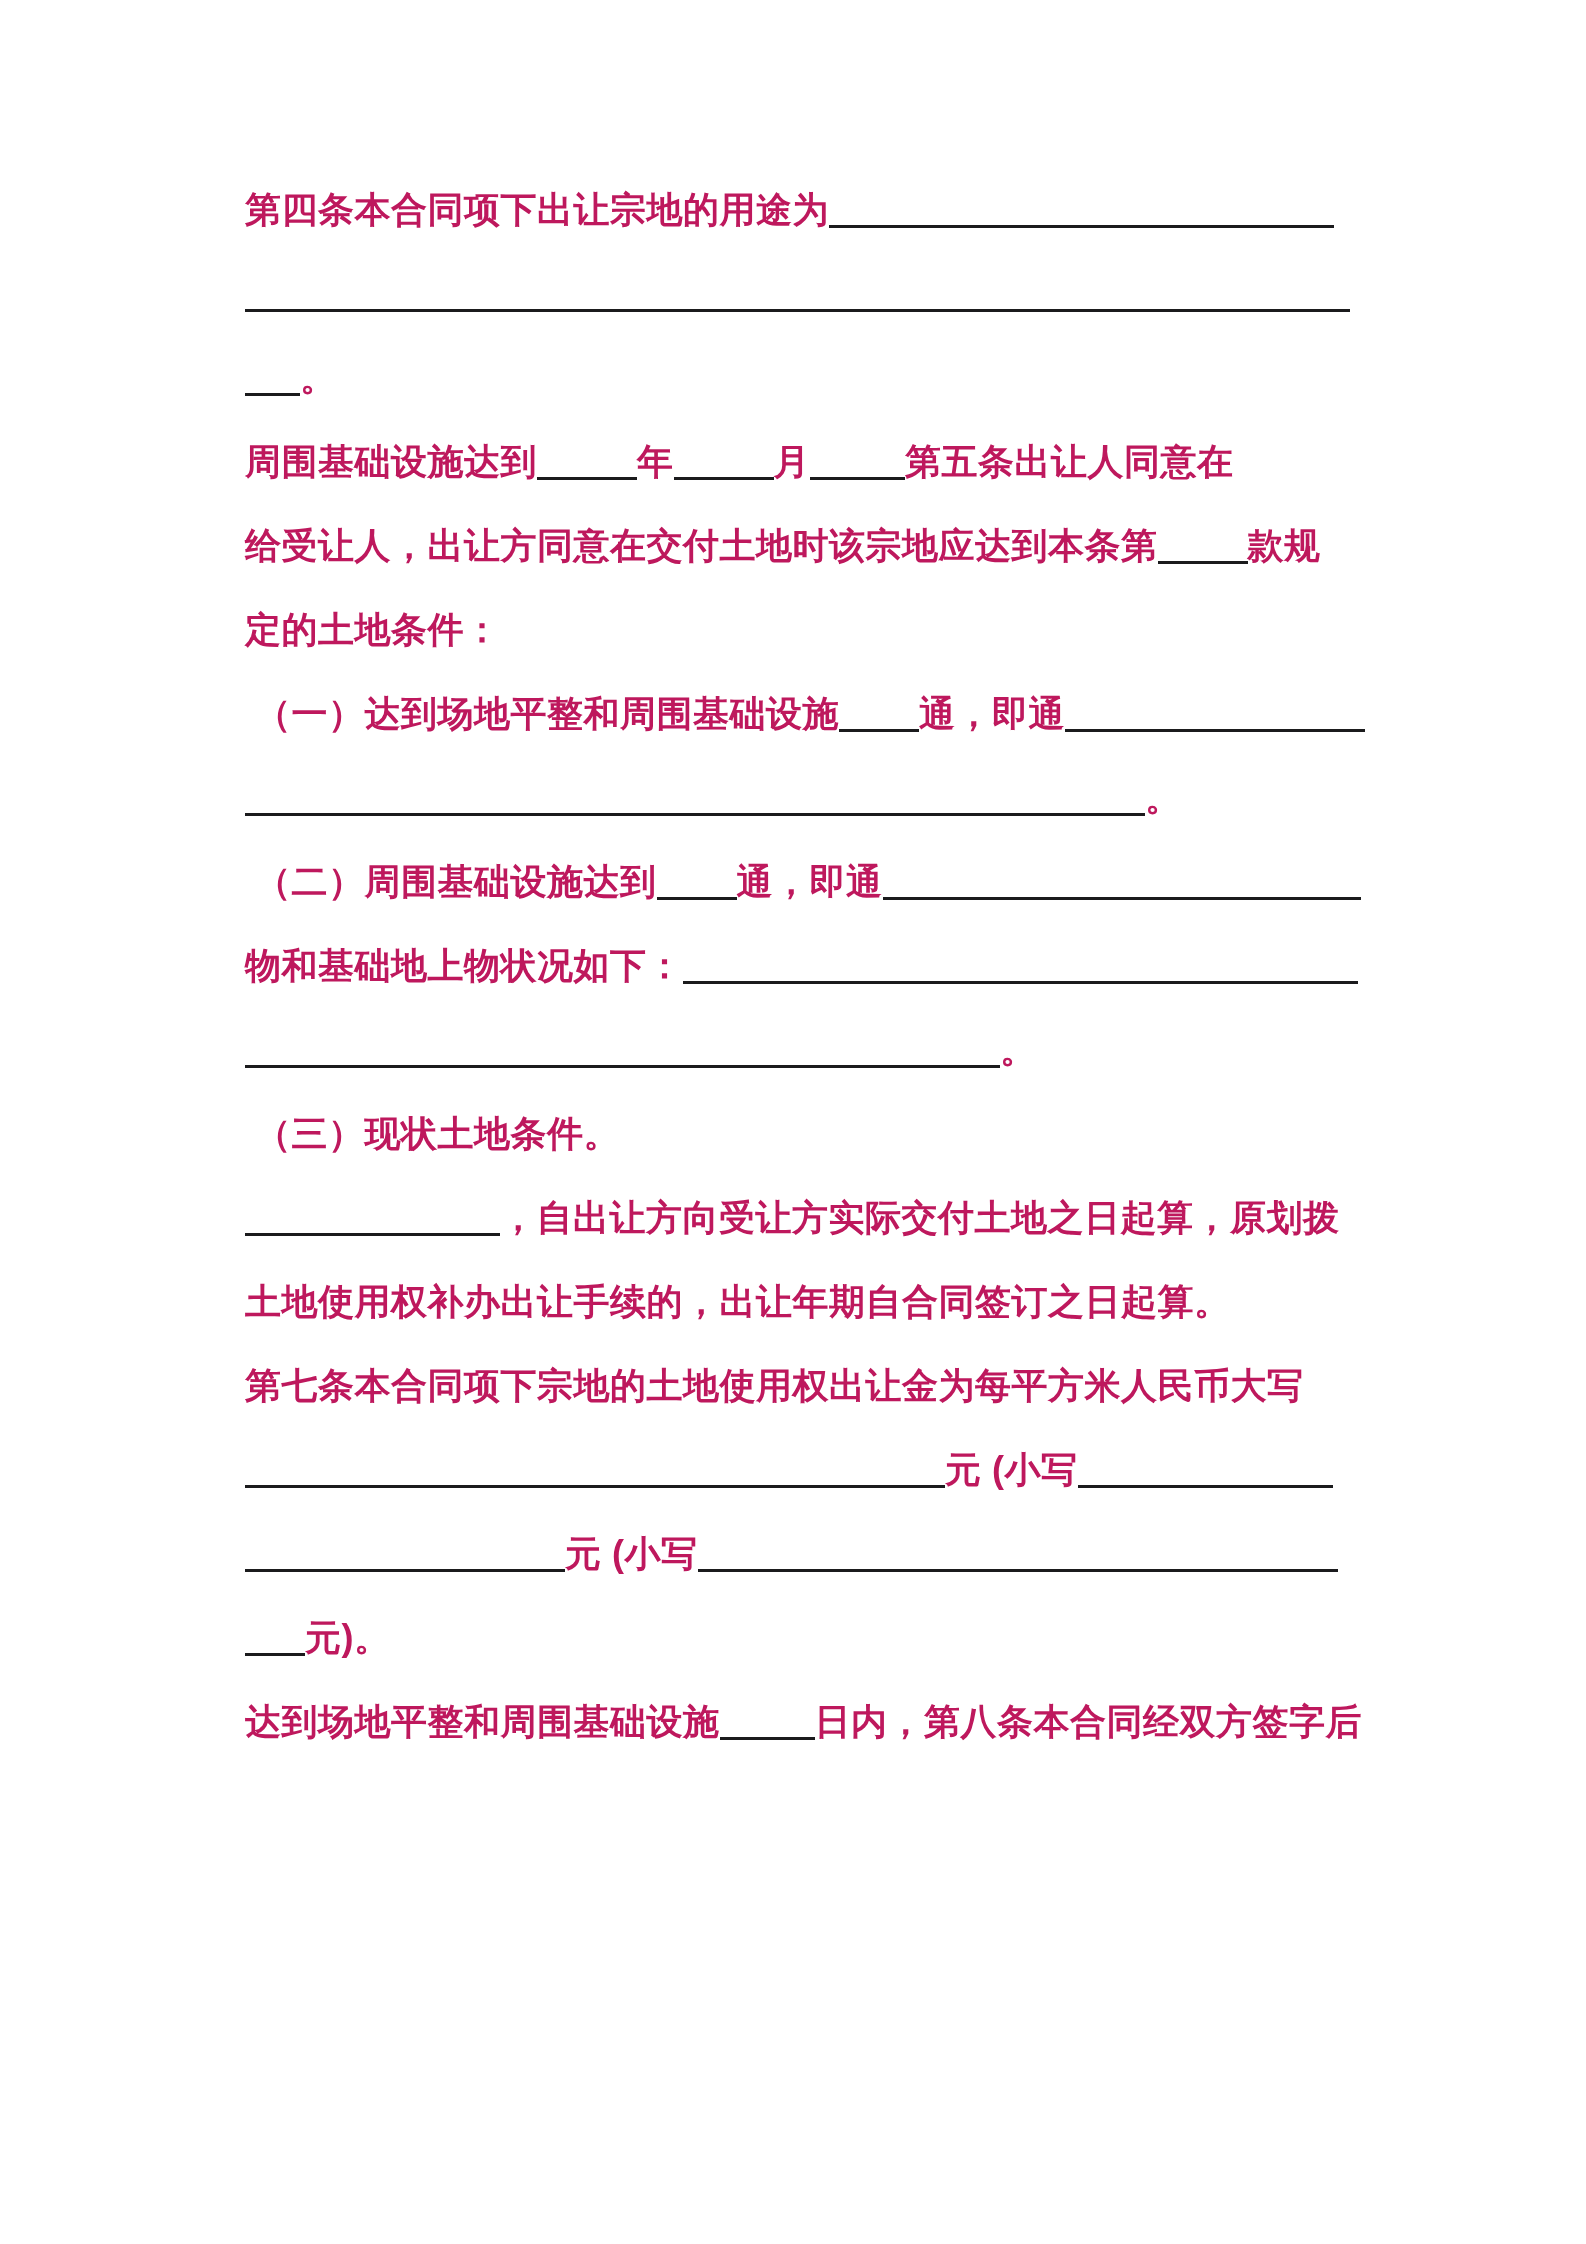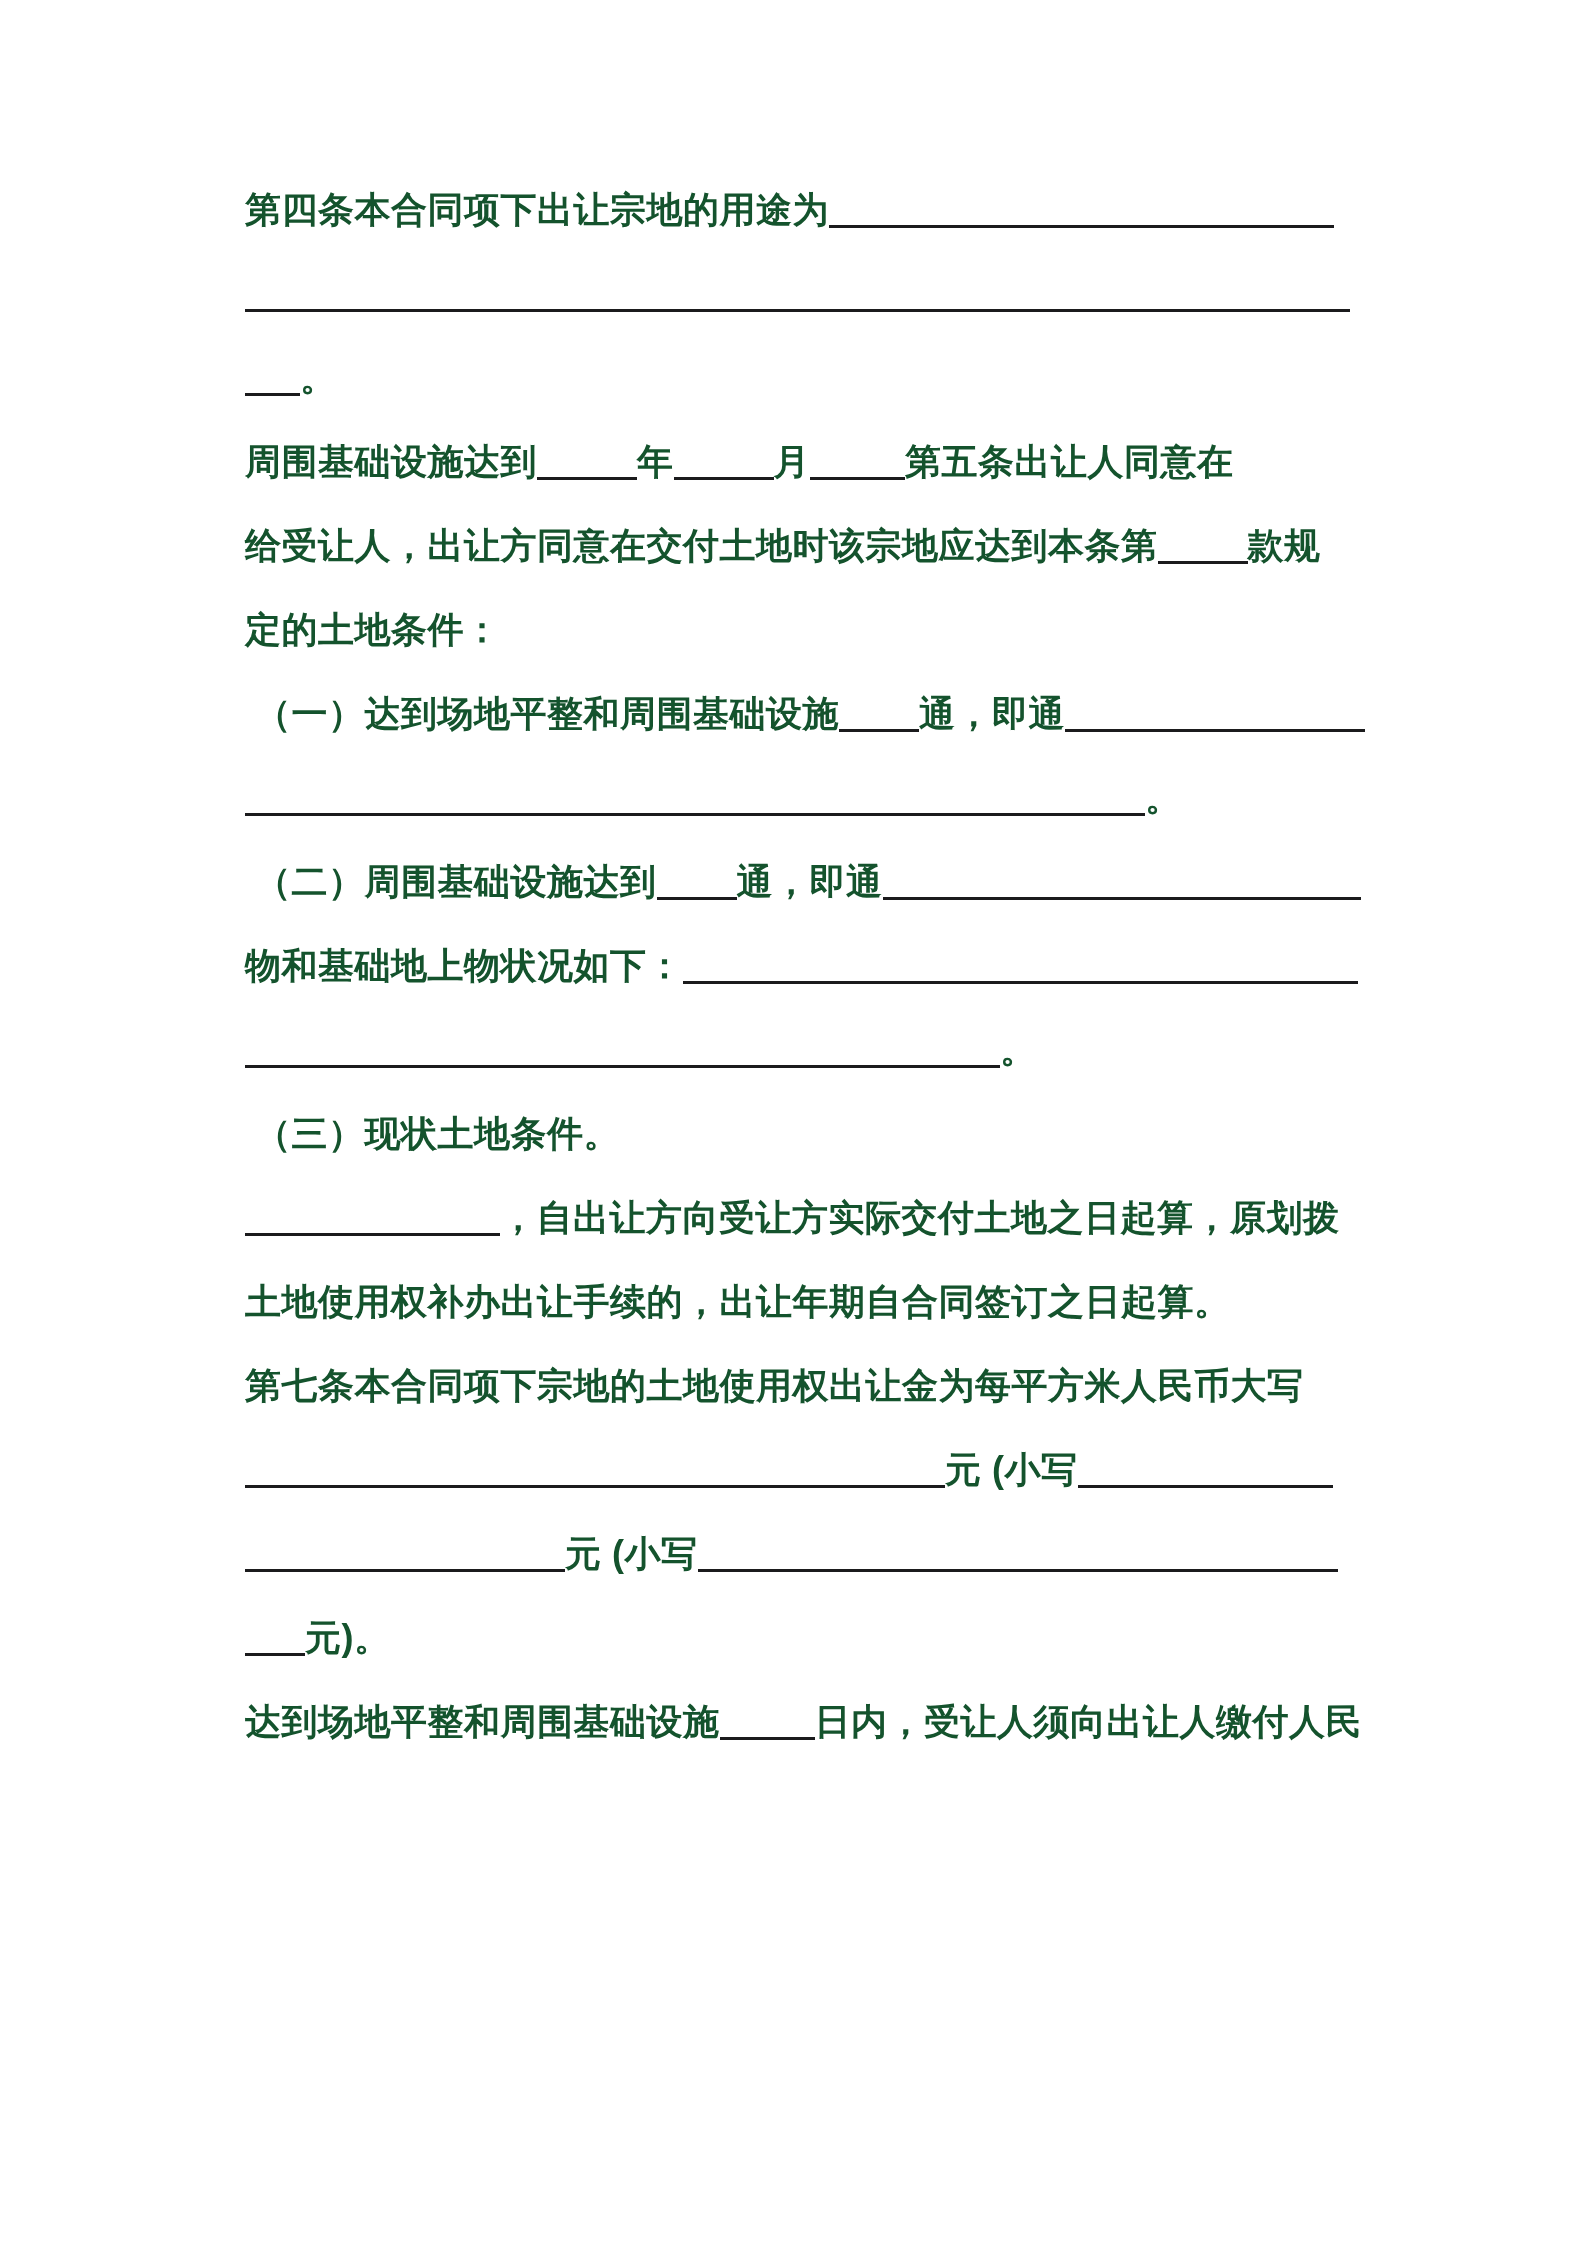--- a/index.html
+++ b/index.html
@@ -19,21 +19,21 @@
     position: absolute;
     left: 245px;
     top: 168px;
     width: 1115px;
   }
   .line {
     height: 84px;
     line-height: 84px;
     font-size: 36px;
     font-weight: 700;
-    color: #14532d;
+    color: #be185d;
     white-space: nowrap;
     letter-spacing: 0.5px;
   }
   .line.indent {
     padding-left: 10px;
   }
   .txt {
     display: inline;
   }
   .blank {
@@ -59,15 +59,15 @@
       <div class="line indent"><span class="txt">（二）周围基础设施达到</span><span class="blank" style="width: 80px;"></span><span class="txt">通，即通</span><span class="blank" style="width: 478px;"></span></div>
       <div class="line"><span class="txt">物和基础地上物状况如下：</span><span class="blank" style="width: 675px;"></span></div>
       <div class="line"><span class="blank" style="width: 755px;"></span><span class="txt">。</span></div>
       <div class="line indent"><span class="txt">（三）现状土地条件。</span></div>
       <div class="line"><span class="blank" style="width: 255px;"></span><span class="txt">，自出让方向受让方实际交付土地之日起算，原划拨</span></div>
       <div class="line"><span class="txt">土地使用权补办出让手续的，出让年期自合同签订之日起算。</span></div>
       <div class="line"><span class="txt">第七条本合同项下宗地的土地使用权出让金为每平方米人民币大写</span></div>
       <div class="line"><span class="blank" style="width: 700px;"></span><span class="txt">元 (小写</span><span class="blank" style="width: 255px;"></span></div>
       <div class="line"><span class="blank" style="width: 320px;"></span><span class="txt">元 (小写</span><span class="blank" style="width: 640px;"></span></div>
       <div class="line"><span class="blank" style="width: 60px;"></span><span class="txt">元)。</span></div>
-      <div class="line"><span class="txt">达到场地平整和周围基础设施</span><span class="blank" style="width: 95px;"></span><span class="txt">日内，受让人须向出让人缴付人民</span></div>
+      <div class="line"><span class="txt">达到场地平整和周围基础设施</span><span class="blank" style="width: 95px;"></span><span class="txt">日内，第八条本合同经双方签字后</span></div>
     </div>
 </div>
 
 </body></html>

